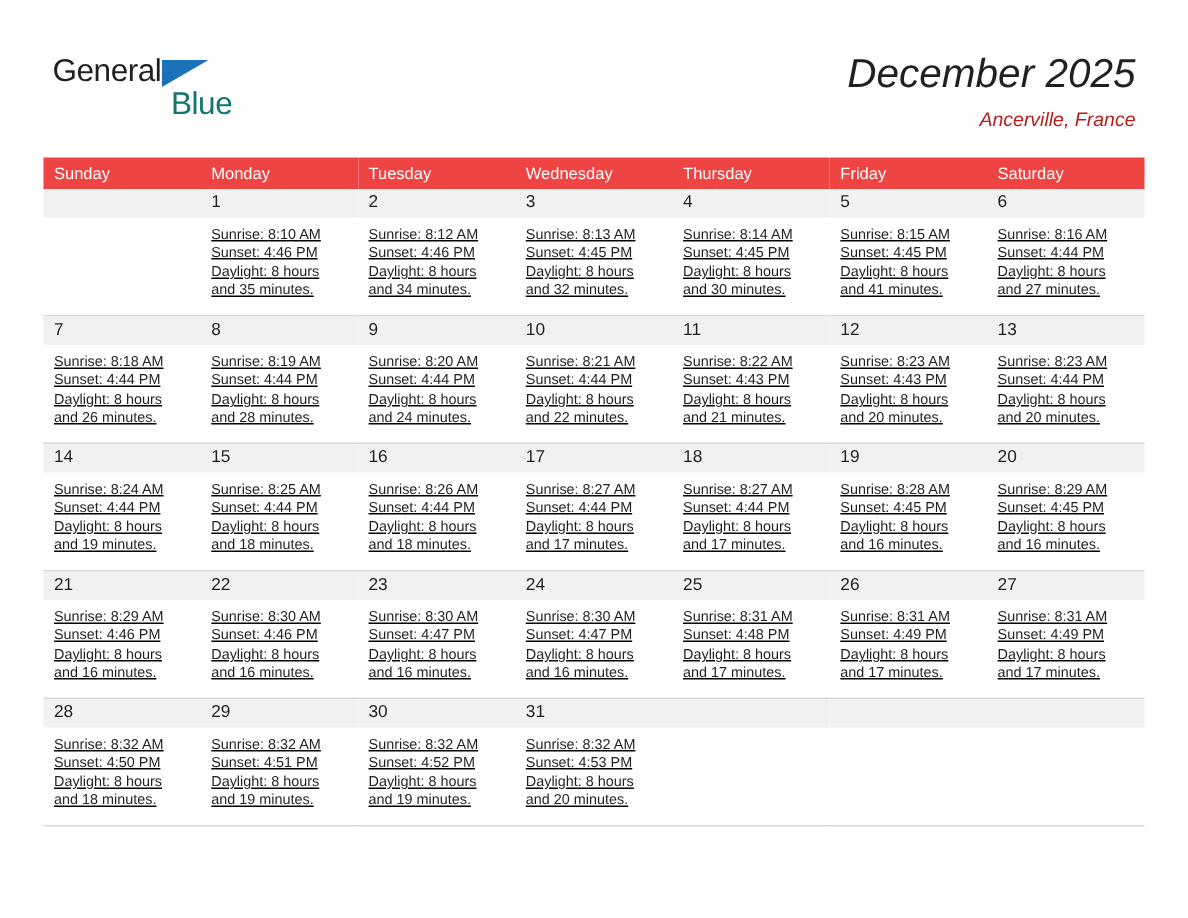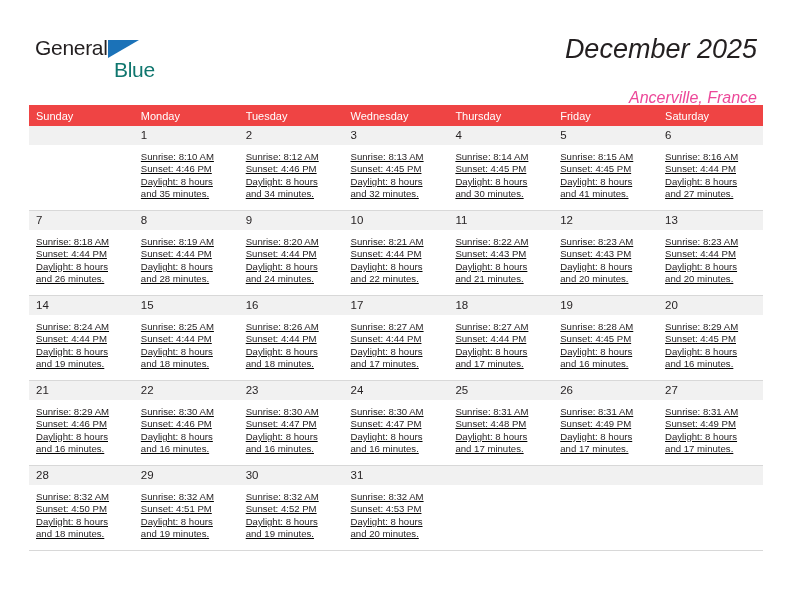--- a/index.html
+++ b/index.html
@@ -70,24 +70,24 @@
     text-align: right;
     font-style: italic;
   }
   .month-title {
     font-size: 27px;
     color: #231f20;
     line-height: 34px;
     white-space: nowrap;
   }
   .location {
-    font-size: 16px;
-    color: #ec4899;
+    font-size: 13px;
+    color: #b91c1c;
     line-height: 20px;
-    margin-top: 22px;
+    margin-top: 4px;
     white-space: nowrap;
   }
 
   
   .calendar {
     position: absolute;
     left: 29px;
     top: 105px;
     width: 734px;
     border-collapse: collapse;

